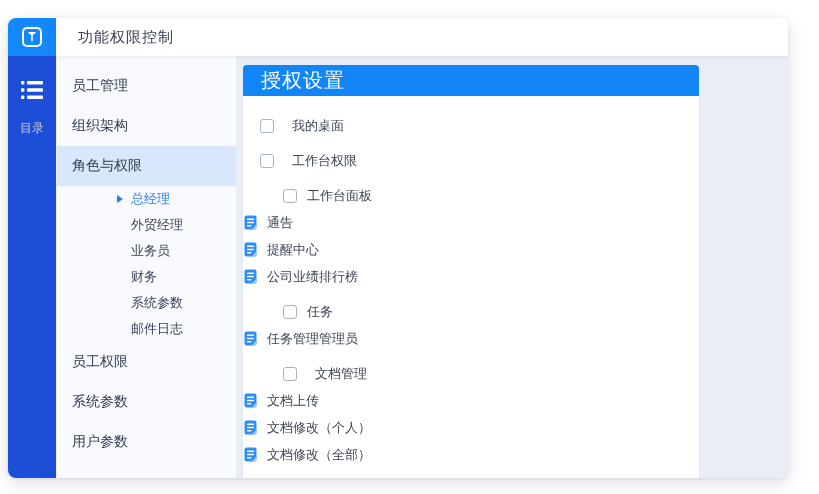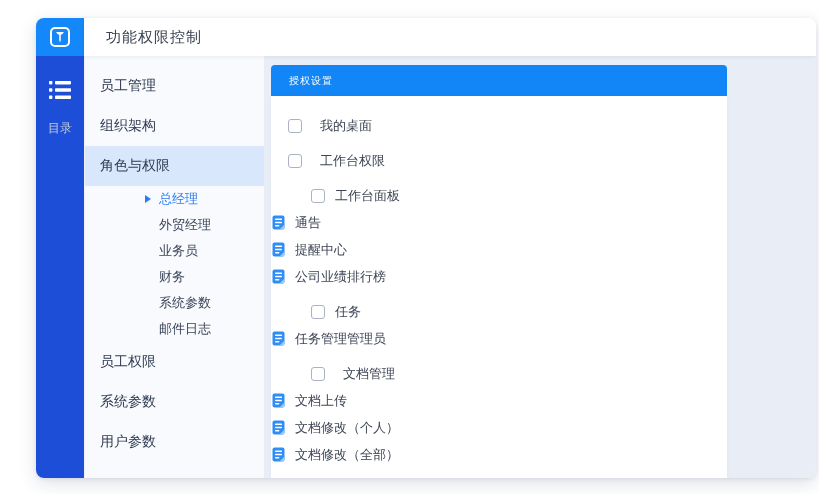--- a/index.html
+++ b/index.html
@@ -1,18 +1,18 @@
 <!DOCTYPE html>
 <html><head>
 <meta charset="utf-8">
 <style>
   * { box-sizing: border-box; margin: 0; padding: 0; }
   html,body { width: 819px; height: 494px; background:#fff; overflow:hidden;
     font-family:"DejaVu Sans","Liberation Sans",sans-serif; }
-  .window { position:absolute; left:36px; top:18px; width:780px; height:460px;
+  .window { position:absolute; left:8px; top:18px; width:780px; height:460px;
     border-radius:8px; background:#fff; box-shadow:0 6px 18px rgba(40,60,100,.14), 0 1px 4px rgba(40,60,100,.10);
     display:flex; flex-direction:column; overflow:hidden; }
   
   .topbar { display:flex; height:38px; flex:0 0 38px; }
   .logo { width:48px; flex:0 0 48px; background:#1488fa; display:flex; align-items:center; justify-content:center; }
   .titlebar { flex:1; background:#fff; display:flex; align-items:center; padding-left:22px;
     box-shadow:0 1px 4px rgba(30,50,90,.08); position:relative; z-index:3; }
   .title { font-size:15px; color:#3b4254; font-weight:500; letter-spacing:1px; }
   
   .bodyrow { flex:1; display:flex; min-height:0; }
@@ -24,21 +24,21 @@
   .side-item.selected { background:#d8e7fb; }
   .sub-item { height:26px; display:flex; align-items:center; padding-left:74px; font-size:13px; color:#3a4458; cursor:pointer; position:relative;font-family:Liberation Mono, monospace; }
   .sub-item.active { color:#2b7cf0; }
   .tri { position:absolute; left:60px; width:0; height:0;
     border-left:6px solid #2b7cf0; border-top:4px solid transparent; border-bottom:4px solid transparent; }
   
   .main { flex:1; background:#e9eef6; padding:9px 0 0 7px; }
   .panel { width:456px; }
   .panel-header { height:31px; background:#1286f7; border-radius:4px 4px 0 0;
     display:flex; align-items:center; padding-left:18px; }
-  .panel-header .ph-text { color:#fff; font-size:10px; letter-spacing:1px; }
+  .panel-header .ph-text { color:#fff; font-size:20px; letter-spacing:1px; }
   .panel-body { background:#fff; border-radius:0 0 4px 4px; padding:8px 0 16px 0;
     box-shadow:0 1px 3px rgba(40,60,100,.06); }
   .row { height:27px; display:flex; align-items:center; cursor:pointer; }
   .row .lbl { font-size:13px; color:#3d4454; }
   .lvl1 { padding-left:17px; }
   .lvl2 { padding-left:40px; }
   .lvl3 { }
   .gap8 { margin-top:8px;gap:8px; }
   .gap4 { margin-top:8px; }
   .cb { width:14px; height:14px; border:1px solid #a9b3c2; border-radius:3px; background:#fff; margin-right:10px; flex:0 0 14px; }

